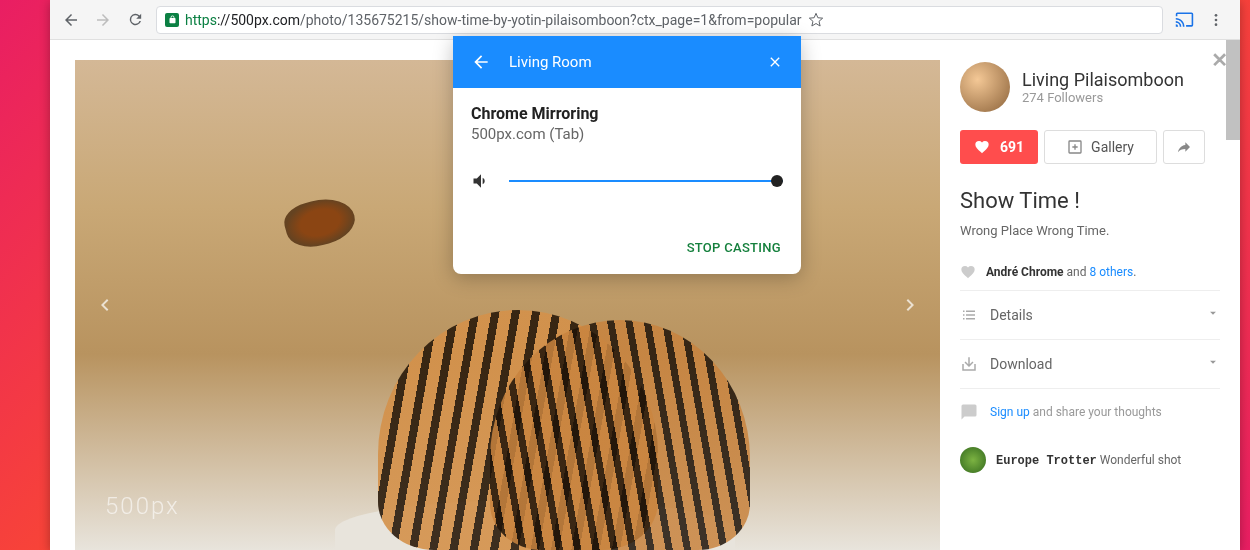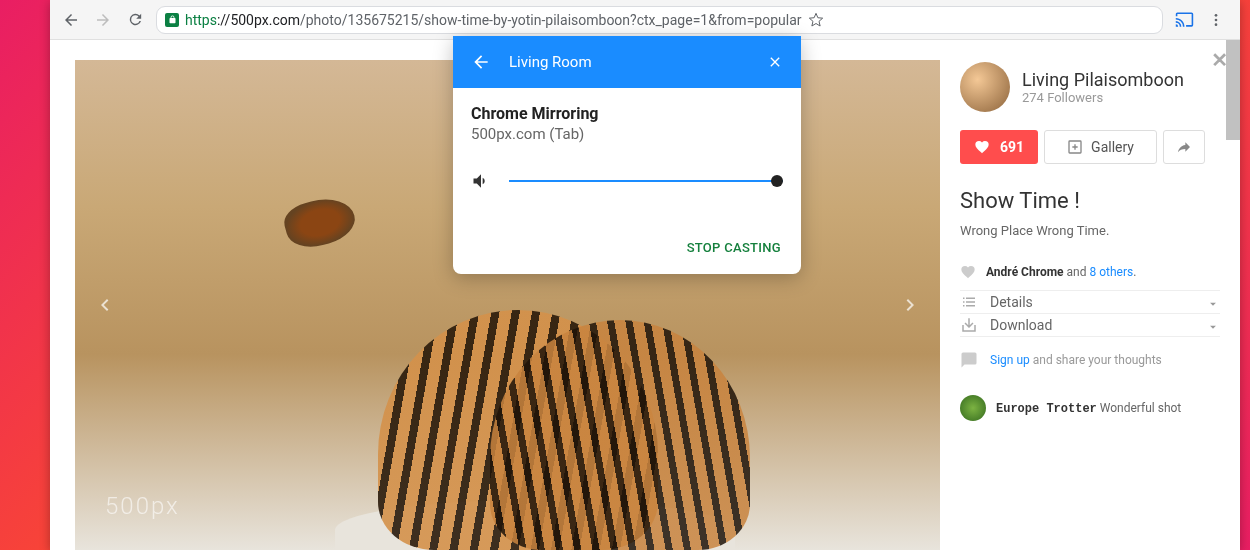--- a/index.html
+++ b/index.html
@@ -2,21 +2,21 @@
 <html><head>
 <meta charset="utf-8">
 <style>
 * { margin: 0; padding: 0; box-sizing: border-box; font-family: -apple-system, BlinkMacSystemFont, "Segoe UI", Roboto, Arial, sans-serif; }
 body { width: 1250px; height: 550px; overflow: hidden; background: linear-gradient(135deg, #e91e63 0%, #ff5722 50%, #e91e63 100%); position: relative; }
 .browser-window { position: absolute; top: 0; left: 50px; right: 10px; bottom: 0; background: #fff; box-shadow: 0 2px 10px rgba(0,0,0,0.3); }
 .browser-chrome { height: 40px; background: #f5f5f5; display: flex; align-items: center; padding: 0 12px; gap: 12px; border-bottom: 1px solid #e0e0e0; }
 .nav-buttons { display: flex; gap: 14px; align-items: center; }
 .nav-btn { width: 18px; height: 18px; display: flex; align-items: center; justify-content: center; color: #5f6368; cursor: pointer; }
 .nav-btn.disabled { color: #bdbdbd; }
-.url-bar { flex: 1; height: 28px; background: #fff; border: 1px solid #dadce0; border-radius: 9px; display: flex; align-items: center; padding: 0 8px; gap: 6px; }
+.url-bar { flex: 1; height: 28px; background: #fff; border: 1px solid #dadce0; border-radius: 4px; display: flex; align-items: center; padding: 0 8px; gap: 6px; }
 .lock-icon { width: 14px; height: 14px; background: #0b8043; border-radius: 2px; display: flex; align-items: center; justify-content: center; }
 .url-text { font-size: 14px; color: #202124; white-space: nowrap; overflow: hidden; }
 .url-text .https { color: #0b8043; }
 .url-text .domain { color: #202124; font-weight: 400; }
 .url-text .path { color: #5f6368; }
 .bar-right { display: flex; gap: 14px; align-items: center; color: #5f6368; padding-right: 4px;}
 .cast-active { color: #1a73e8; }
 .content { position: absolute; top: 40px; left: 0; right: 0; bottom: 0; background: #fff; display: flex; }
 .photo-area { flex: 1; background: #fff; padding: 20px 0 0 25px; position: relative; }
 .photo { width: 100%; height: 100%; background: linear-gradient(180deg, #d4b896 0%, #c9a876 30%, #b8935f 60%, #e8e4dc 100%); position: relative; overflow: hidden; }
@@ -36,21 +36,21 @@
 .followers { font-size: 13px; color: #999; }
 .action-row { display: flex; gap: 6px; margin-bottom: 24px; }
 .like-btn { background: #ff4d4d; color: #fff; border: none; padding: 8px 14px; border-radius: 3px; display: flex; align-items: center; gap: 10px; font-size: 14px; font-weight: bold; cursor: pointer; }
 .gallery-btn { background: #fff; border: 1px solid #ddd; padding: 8px 22px; border-radius: 3px; display: flex; align-items: center; gap: 8px; font-size: 14px; color: #555; cursor: pointer; }
 .share-btn { background: #fff; border: 1px solid #ddd; padding: 8px 12px; border-radius: 3px; color: #888; cursor: pointer; }
 .photo-title { font-size: 22px; color: #333; margin-bottom: 10px; font-weight: 400; }
 .photo-subtitle { font-size: 13px; color: #666; margin-bottom: 16px; }
 .likes-row { display: flex; align-items: center; gap: 10px; font-size: 12px; color: #666; padding: 10px 0; }
 .likes-row .name { font-weight: bold; color: #333; }
 .likes-row .others { color: #1a8cff; }
-.section-row { display: flex; align-items: flex-end; justify-content: space-between; padding: 2px 0; border-top: 1px solid #eee; color: #666; font-size: 14px; cursor: pointer; }
+.section-row { display: flex; align-items: flex-start; justify-content: space-between; padding: 15px 0; border-top: 1px solid #eee; color: #666; font-size: 14px; cursor: pointer; }
 .section-row .left { display: flex; align-items: center; gap: 12px; }
 .comment-row { display: flex; align-items: center; gap: 12px; padding: 14px 0; border-top: 1px solid #eee; font-size: 12px; color: #999; }
 .comment-row .signup { color: #1a8cff; }
 .commenter-row { display: flex; align-items: center; gap: 10px; padding-top: 12px; font-size: 12px; }
 .commenter-row .cname { font-weight: bold; color: #333; font-family: Liberation Mono, monospace; }
 .commenter-row .ctext { color: #666; }
 .small-avatar { width: 26px; height: 26px; border-radius: 50%; background: radial-gradient(circle, #7cb342, #33691e); }
 .scrollbar { position: absolute; top: 0; right: 0; width: 14px; height: 100px; background: #c1c1c1; border-radius: 0; }
 .cast-dialog { position: absolute; top: 36px; left: 453px; width: 348px; background: #fff; box-shadow: 0 4px 20px rgba(0,0,0,0.25); z-index: 100; border-radius: 8px; }
 .cast-header { background: #1a8cff; color: #fff; padding: 16px 18px; display: flex; align-items: center; gap: 18px; }

